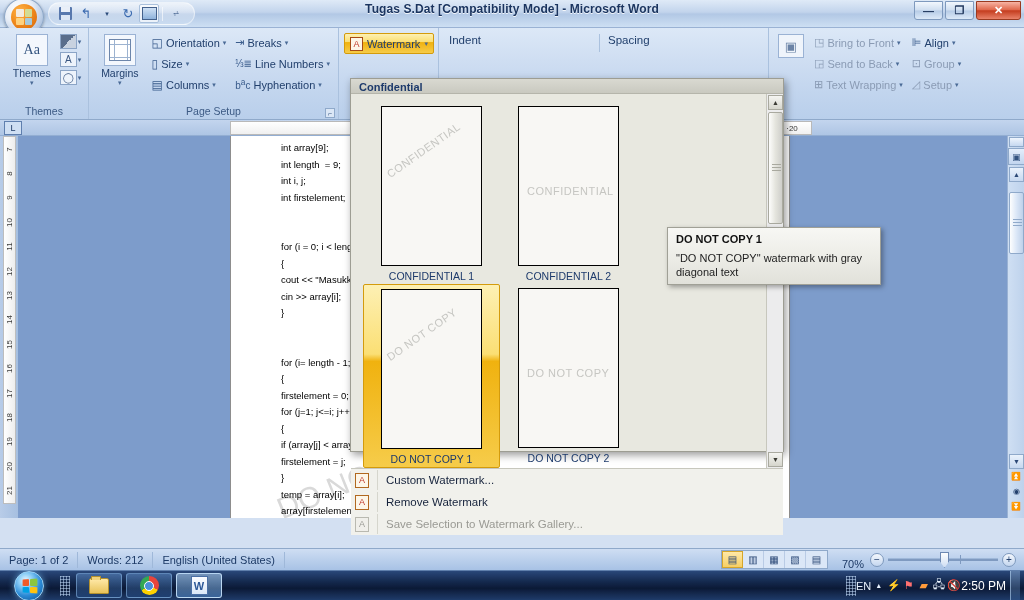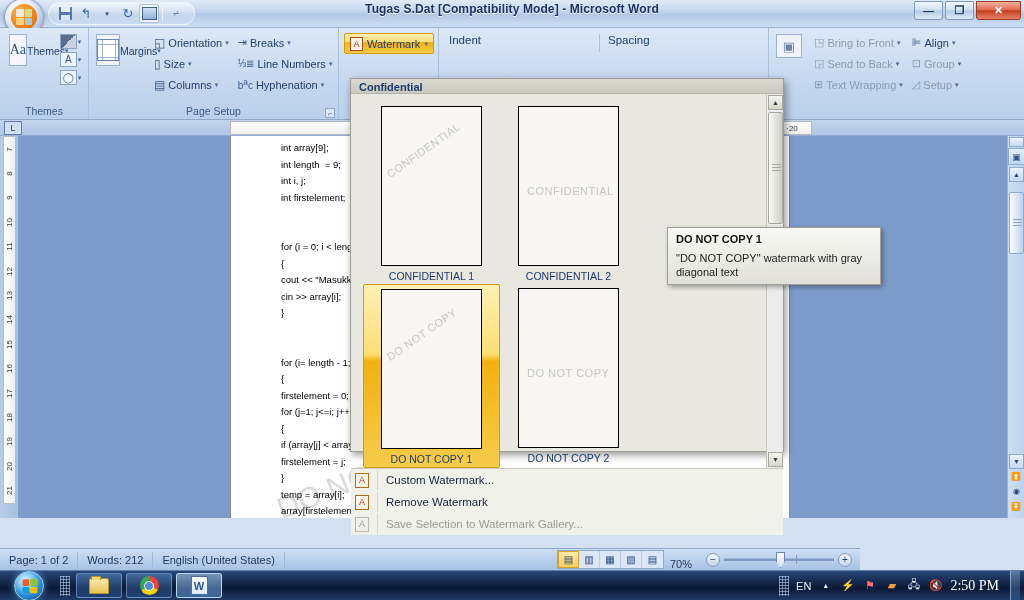--- a/index.html
+++ b/index.html
@@ -120,21 +120,21 @@
     height:15px; text-align:center; font-size:10.5px; color:#3c5a84;
     line-height:15px;
   }
   .dialog-launcher {
     position:absolute; right:3px; bottom:1px; width:10px; height:10px;
     border:1px solid #8fa9ca; background:#dbe7f6; font-size:7px; color:#3c5a84;
     text-align:center; line-height:9px;
   }
 
   .bigbtn {
-    width:54px; display:flex; align-items:center;
+    width:54px; display:flex; flex-direction:column; align-items:center;
     padding:2px 2px 0; font-size:10.5px; color:#22406d; text-align:center;
   }
   .bigbtn .gl { margin-bottom:1px; }
   .smallbtn {
     display:flex; align-items:center; gap:3px; height:21px; padding:0 3px;
     font-size:11px; color:#22406d; white-space:nowrap;
   }
   .col { display:flex; flex-direction:column; }
   .caret { font-size:7px; color:#4a6a96; }
 
@@ -234,21 +234,21 @@
     background:linear-gradient(180deg,#eef4fd,#c6d8f0); border:1px solid #8fa9ca;
   }
   .minipic-btn{
     position:absolute; left:0px; top:12px; width:17px; height:17px;
     background:linear-gradient(180deg,#e4eefb,#c2d5ef); border:1px solid #8fa9ca;
     display:flex;align-items:center;justify-content:center;font-size:9px;color:#33537f;
   }
 
   
   .statusbar {
-    position:absolute; left:0; bottom:0; width:860px; height:22px;
+    position:absolute; left:0; bottom:0; width:1024px; height:22px;
     background: linear-gradient(180deg,#cfdef3 0%,#bbd0ec 50%,#a8c2e5 100%);
     border-top:1px solid #8fa9ca;
     display:flex; align-items:center; font-size:11px; color:#1d3a66;
   }
   .sb-item { padding:0 9px; height:16px; line-height:16px; border-right:1px solid #9fb8d9; }
   .sb-right { margin-left:auto; display:flex; align-items:center; gap:6px; padding-right:8px; }
   .viewbtns { display:flex; border:1px solid #8fa9ca; background:#dbe7f7; }
   .vb { width:21px; height:17px; display:flex;align-items:center;justify-content:center;
         font-size:10px; color:#2b4876; border-right:1px solid #b9cbe5;}
   .vb:last-child{border-right:none}
@@ -373,28 +373,28 @@
                repeating-linear-gradient(90deg,rgba(190,215,245,.55) 0 1px,transparent 1px 3px);}
   .tb-btn {
     width:46px; height:25px; margin:0 2px; border-radius:3px;
     border:1px solid rgba(150,195,240,.5);
     background:linear-gradient(180deg,rgba(120,175,235,.38),rgba(40,85,150,.38));
     display:flex;align-items:center;justify-content:center;
   }
   .tb-btn.active { background:linear-gradient(180deg,rgba(185,220,250,.55),rgba(90,150,215,.5));
                    border-color:rgba(205,232,255,.85); }
   .tray {
-    margin-left:auto; display:flex; align-items:center; gap:7px;
+    margin-left:auto; display:flex; align-items:center; gap:0;
     padding-right:4px; color:#e8f2fd; font-size:11px;
   }
   .tray-ic { width:15px;height:15px; display:flex;align-items:center;justify-content:center; font-size:11px;}
   .showdesk { width:10px; height:30px; margin-left:4px;
      background:linear-gradient(180deg,rgba(180,215,250,.35),rgba(60,105,165,.35));
      border-left:1px solid rgba(190,220,250,.55);}
-  .clock { font-size:14px; color:#fff;font-family:Liberation Serif, serif; }
+  .clock { font-size:12px; color:#fff; }
 
   .chrome-ic { width:19px;height:19px;border-radius:50%;
     background: conic-gradient(#e8453c 0 33%, #ffd100 0 66%, #34a853 0 100%);
     position:relative;}
   .chrome-ic:after{content:"";position:absolute;left:50%;top:50%;transform:translate(-50%,-50%);
     width:8px;height:8px;border-radius:50%;background:#4a90d9;border:1.5px solid #fff;}
   .word-ic { width:17px;height:19px;background:linear-gradient(180deg,#fafcff,#dbe8f7);
     border:1px solid #4a6fa5; display:flex;align-items:center;justify-content:center;
     font-size:11px;font-weight:bold;color:#2b5797;}
   .folder-ic { width:20px;height:16px;background:linear-gradient(180deg,#ffe9a8,#e8c35a);
@@ -737,21 +737,21 @@
     <div class="sb-item">English (United States)</div>
 
     <div class="sb-right">
       <div class="viewbtns">
         <div class="vb active">▤</div>
         <div class="vb">▥</div>
         <div class="vb">▦</div>
         <div class="vb">▧</div>
         <div class="vb">▤</div>
       </div>
-      <div style="min-width:30px;text-align:left;margin-top:8px;">70%</div>
+      <div style="min-width:30px;text-align:right;margin-top:8px;">70%</div>
       <div class="zoom-slider">
         <div class="circle-btn">−</div>
         <div class="zs-line">
           <div class="zs-knob"></div>
           <div class="zs-tick"></div>
         </div>
         <div class="circle-btn">+</div>
       </div>
     </div>
   </div>

